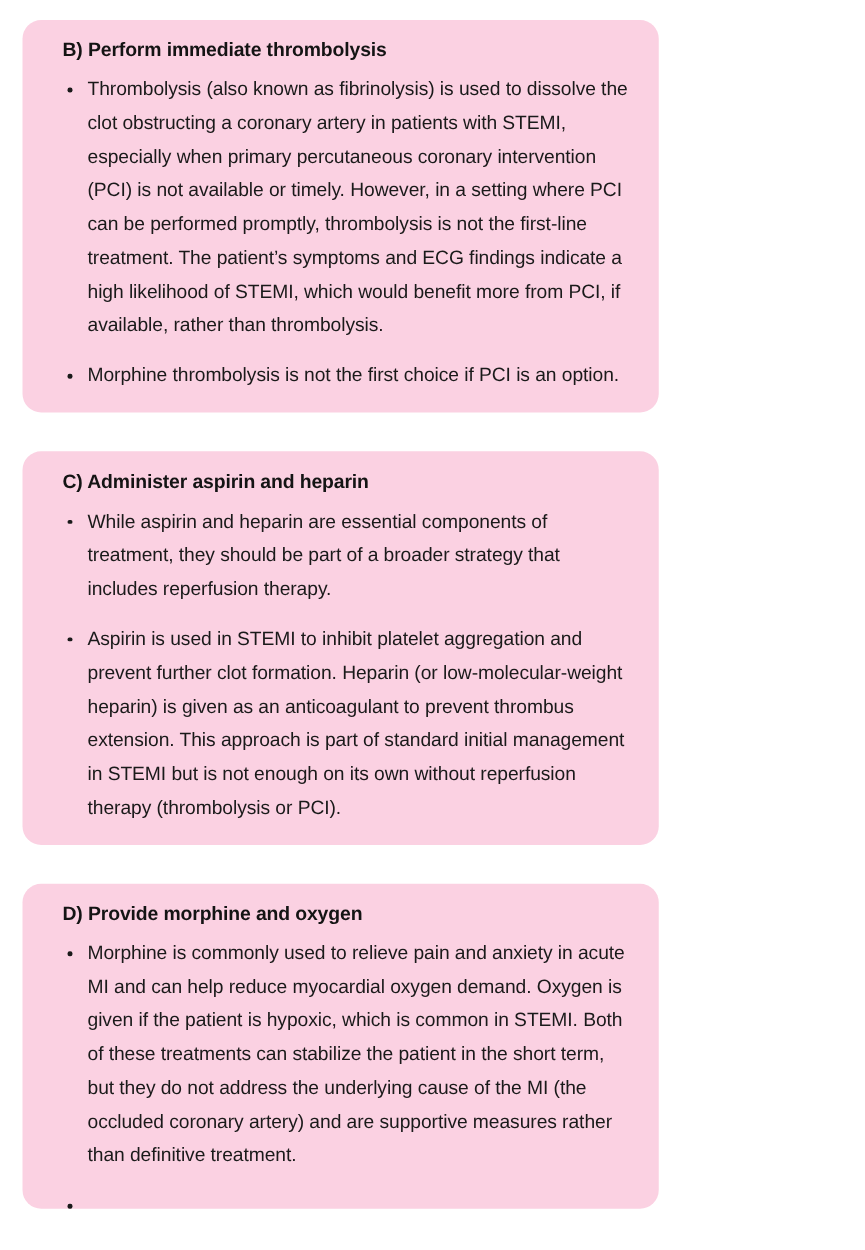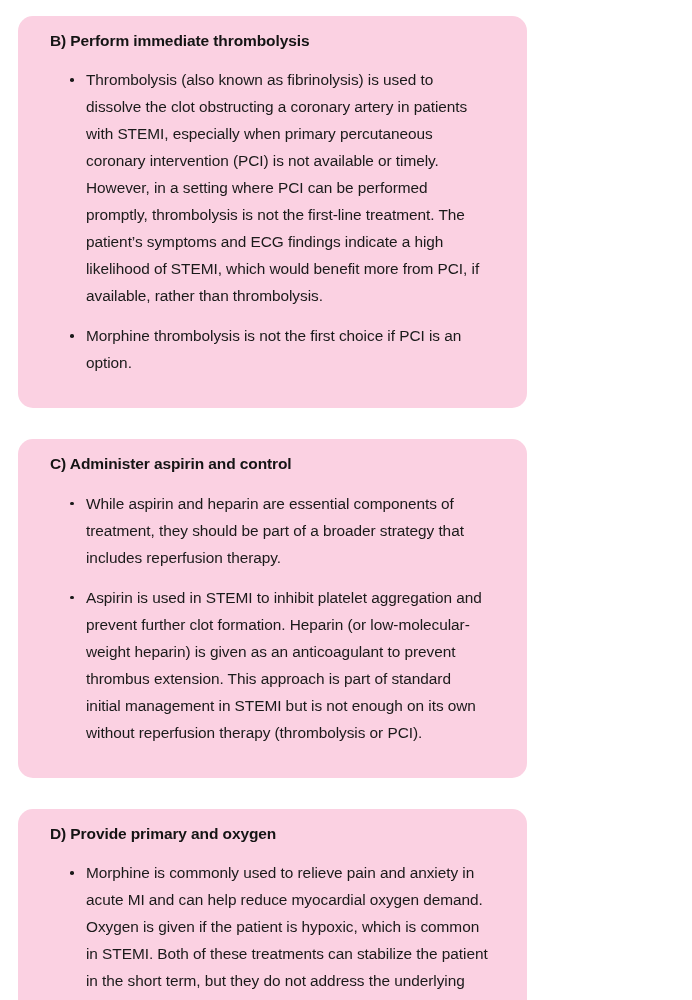--- a/index.html
+++ b/index.html
@@ -37,21 +37,21 @@
     font-size: 15.5px;
     font-weight: bold;
     color: #141414;
     letter-spacing: -0.1px;
     line-height: 1.25;
     margin: 0 0 6px 17px;
   }
 
   .bullet-list {
     list-style: none;
-    margin: 16px;
+    margin: 0;
     padding: 0;
   }
 
   .bullet-item {
     position: relative;
     padding-left: 37px;
     margin-top: 13px;
     font-size: 15.4px;
     line-height: 27px;
     color: #1a1a1a;
@@ -85,35 +85,35 @@
         <span>Thrombolysis (also known as fibrinolysis) is used to dissolve the clot obstructing a coronary artery in patients with STEMI, especially when primary percutaneous coronary intervention (PCI) is not available or timely. However, in a setting where PCI can be performed promptly, thrombolysis is not the first-line treatment. The patient’s symptoms and ECG findings indicate a high likelihood of STEMI, which would benefit more from PCI, if available, rather than thrombolysis.</span>
       </li>
       <li class="bullet-item">
         <span class="bullet-dot"></span>
         <span>Morphine thrombolysis is not the first choice if PCI is an option.</span>
       </li>
     </ul>
   </section>
 
   <section class="card">
-    <h2 class="card-heading">C) Administer aspirin and control</h2>
+    <h2 class="card-heading">C) Administer aspirin and heparin</h2>
     <ul class="bullet-list">
       <li class="bullet-item">
         <span class="bullet-dot"></span>
         <span>While aspirin and heparin are essential components of treatment, they should be part of a broader strategy that includes reperfusion therapy.</span>
       </li>
       <li class="bullet-item">
         <span class="bullet-dot"></span>
         <span>Aspirin is used in STEMI to inhibit platelet aggregation and prevent further clot formation. Heparin (or low-molecular-weight heparin) is given as an anticoagulant to prevent thrombus extension. This approach is part of standard initial management in STEMI but is not enough on its own without reperfusion therapy (thrombolysis or PCI).</span>
       </li>
     </ul>
   </section>
 
   <section class="card">
-    <h2 class="card-heading">D) Provide primary and oxygen</h2>
+    <h2 class="card-heading">D) Provide morphine and oxygen</h2>
     <ul class="bullet-list">
       <li class="bullet-item">
         <span class="bullet-dot"></span>
         <span>Morphine is commonly used to relieve pain and anxiety in acute MI and can help reduce myocardial oxygen demand. Oxygen is given if the patient is hypoxic, which is common in STEMI. Both of these treatments can stabilize the patient in the short term, but they do not address the underlying cause of the MI (the occluded coronary artery) and are supportive measures rather than definitive treatment.</span>
       </li>
       <li class="bullet-item">
         <span class="bullet-dot"></span>
       </li>
     </ul>
   </section>

